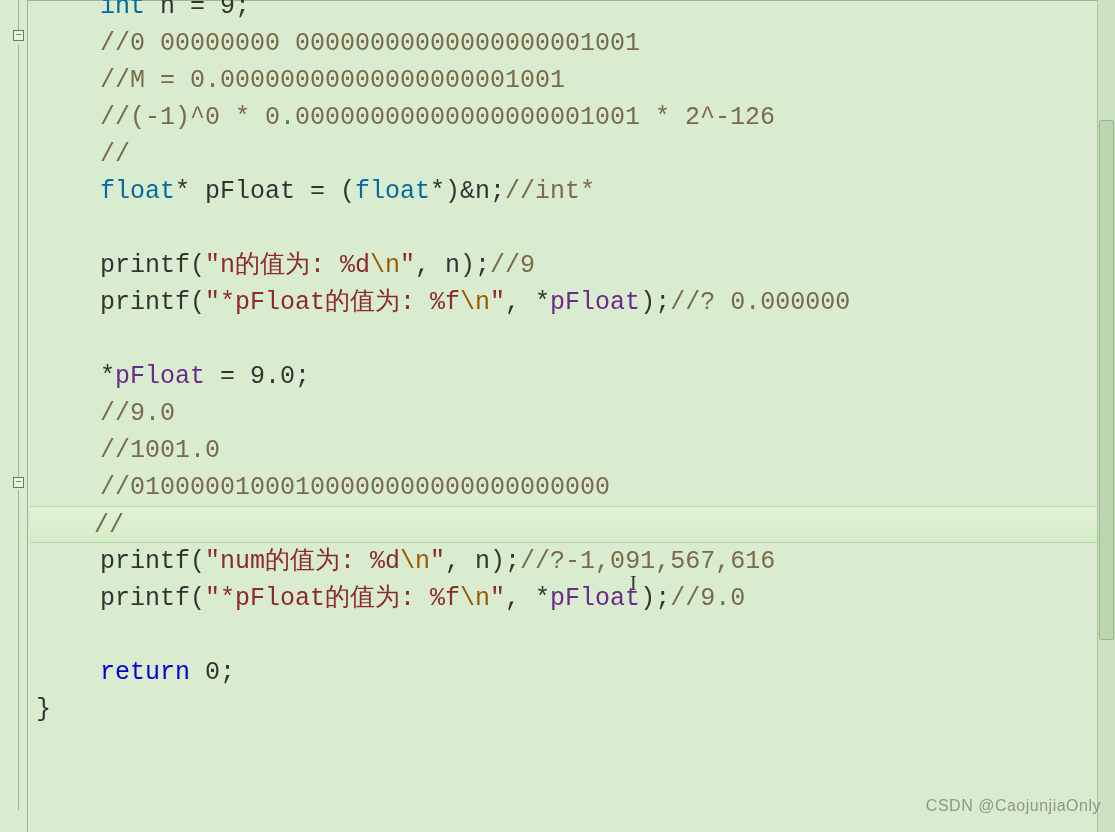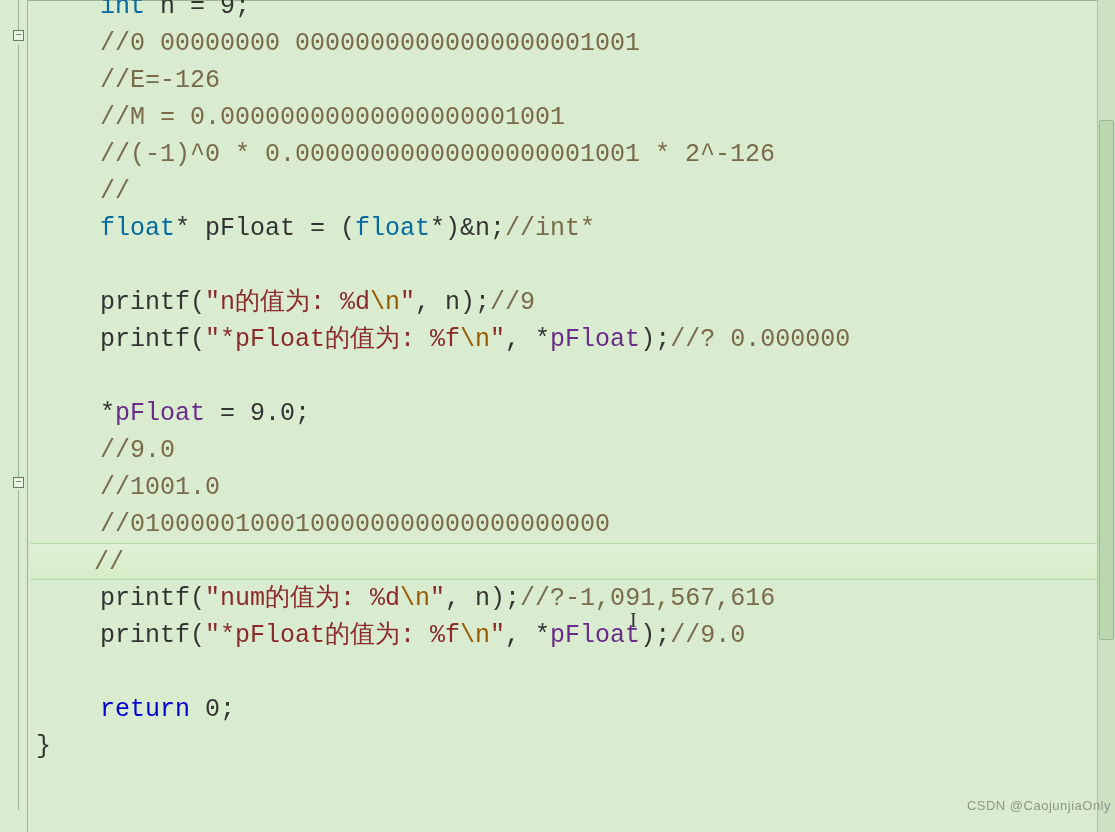--- a/index.html
+++ b/index.html
@@ -90,25 +90,25 @@
     border: 1px solid #9bb593;
     border-radius: 2px;
   }
   .edge-top {
     position: absolute;
     top: 0; left: 28px; right: 18px; height: 1px;
     background: #9bb593;
   }
   .watermark {
     position: absolute;
-    right: 4px;
+    right: 14px;
     bottom: 8px;
     color: rgba(80,80,80,0.55);
     font-family: Arial, sans-serif;
-    font-size: 13px;
+    font-size: 16px;
     letter-spacing: 0.5px;
   }
   .cursor-i {
     position: absolute;
     font-family: "Times New Roman", serif;
     color: #333;
     font-size: 20px;
   }
 </style>
 </head>
@@ -122,21 +122,20 @@
   <div class="fold-box b2">−</div>
 </div>
 
 <div class="edge-top"></div>
 
 <div class="code-area">
 
   <div class="line indent" style="margin-top:-20px;"><span class="tok-type">int</span><span class="tok-pun"> n = 9;</span></div>
 
   <div class="line indent"><span class="tok-cmt">//0 00000000 00000000000000000001001</span></div>
-  <div class="line indent"><span class="tok-cmt">//E=-126</span></div>
   <div class="line indent"><span class="tok-cmt">//M = 0.00000000000000000001001</span></div>
   <div class="line indent"><span class="tok-cmt">//(-1)^0 * 0.00000000000000000001001 * 2^-126</span></div>
   <div class="line indent"><span class="tok-cmt">//</span></div>
 
   <div class="line indent"><span class="tok-type">float</span><span class="tok-pun">* pFloat = (</span><span class="tok-type">float</span><span class="tok-pun">*)&amp;n;</span><span class="tok-cmt">//int*</span></div>
 
   <div class="line indent"></div>
 
   <div class="line indent"><span class="tok-id">printf(</span><span class="tok-str">"n的值为: %d</span><span class="tok-esc">\n</span><span class="tok-str">"</span><span class="tok-pun">, n);</span><span class="tok-cmt">//9</span></div>
 

